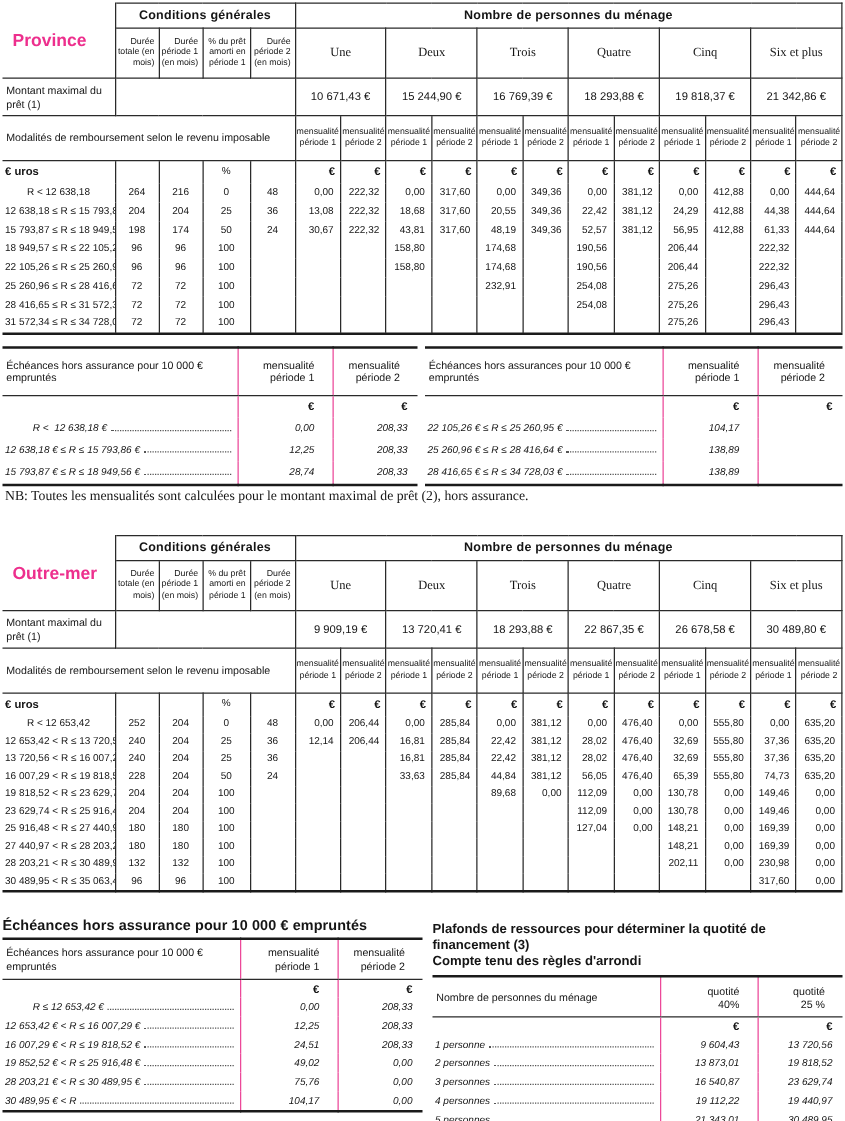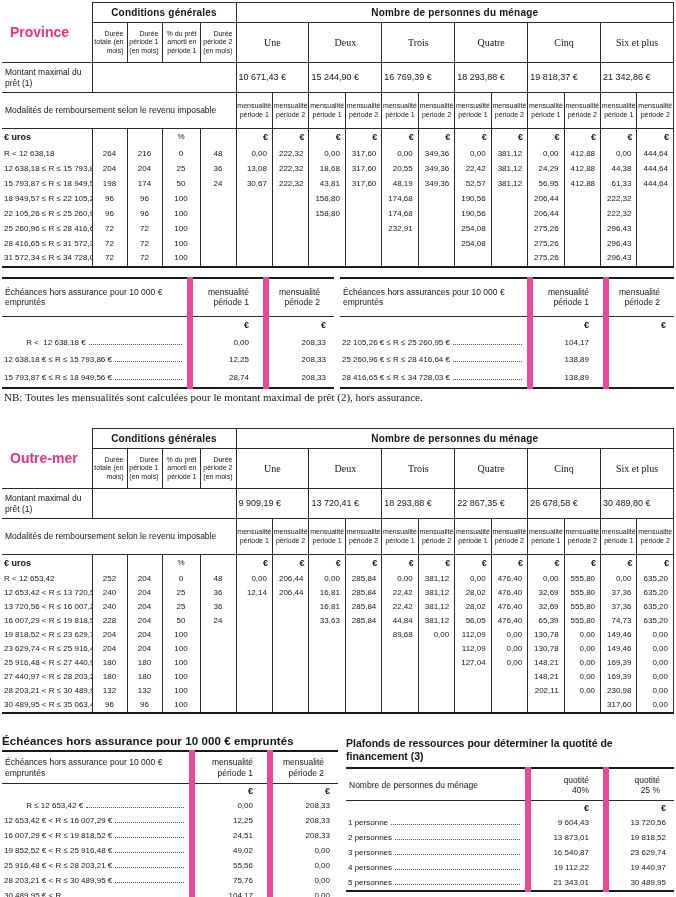--- a/index.html
+++ b/index.html
@@ -15,40 +15,40 @@
   .big tr.unit{height:18px;}
   .big tr.data{height:15px;}
   .big.om tr.data{height:14px;}
   .big td.corner{border-top:none;border-left:none;}
   .big td.noleft{border-left:none;}
   .big .sect-title{font-size:14px;font-weight:bold;padding-left:8px;}
   .big td.grouph{font-weight:bold;font-size:10px;text-align:center;letter-spacing:.2px;}
   .big td.dh{font-size:7px;text-align:right;line-height:1.15;padding:1px 3px 1px 1px;vertical-align:middle;}
   .big td.person{font-size:10px;text-align:center;font-family:Liberation Serif, serif;}
   .big td.montlbl{font-size:8.5px;text-align:left;padding-left:3px;line-height:1.25;}
-  .big td.montval{font-size:9px;}
+  .big td.montval{font-size:9px;text-align:center;}
   .big td.mens{font-size:7px;text-align:center;line-height:1.15;padding:1px 0;}
   .big td.modlbl{font-size:8.5px;text-align:left;padding-left:3px;line-height:1.25;}
   .big td.eurolbl{font-size:9px;font-weight:bold;text-align:left;}
   .big td.pct{font-size:8px;text-align:center;}
   .big td.eu{font-size:9px;font-weight:bold;text-align:right;padding-right:4px;}
   .big tr.unit td{border-bottom:none;}
   .big tr.data td{border-top:none;border-bottom:none;}
-  .big td.lbl{font-size:8px;white-space:nowrap;}
+  .big td.lbl{font-size:8px;text-align:center;white-space:nowrap;}
   .big td.d{font-size:8px;text-align:center;}
   .big td.v{font-size:8px;text-align:right;padding-right:5px;}
   
   table.small{border-collapse:collapse;table-layout:fixed;border-top:2px solid #1a1a1a;border-bottom:2px solid #1a1a1a;}
   .small td{padding:0 2px;vertical-align:middle;overflow:hidden;line-height:1.2;}
-  .small td + td{border-left:6px solid #ec4899;}
+  .small td + td{border-left:1px solid #ec4899;}
   .small tr.h td{border-bottom:1px solid #2a2a2a;height:31px;}
   .small tr.h td.l{font-size:8.5px;text-align:left;padding-left:3px;}
   .small tr.h td.c{font-size:8.5px;text-align:right;padding-right:14px;white-space:pre-line;}
   .small tr.u td{height:14px;font-size:9px;font-weight:bold;}
-  .small tr.r td{height:15px;font-size:8px;}
+  .small tr.r td{height:15px;font-size:8px;font-style:italic;}
   .small td.v1{text-align:right;padding-right:14px;}
   .small td.v2{text-align:right;padding-right:8px;}
   .leader{display:flex;align-items:baseline;}
   .leader .t{white-space:pre;font-size:8px;}
   .leader .dots{flex:1;border-bottom:1px dotted #555;margin:0 3px 2px 3px;height:1px;min-width:4px;}
   
   .province-wrap{position:absolute;top:2px;left:2px;}
   .mid-wrap{position:absolute;top:277px;left:2px;width:672px;display:flex;justify-content:space-between;}
   .mid-wrap table{height:112px;}
   .nb{position:absolute;top:391px;left:4px;font-family:"Liberation Serif",serif;font-size:11px;}
@@ -774,30 +774,20 @@
               <td class="l">
                 <div class="leader">
                   <span class="t">19 852,52 € &lt; R ≤ 25 916,48 €</span>
                   <i class="dots"></i>
                 </div>
               </td>
               <td class="v1">49,02</td>
               <td class="v2">0,00</td>
             </tr>
 
-            <tr class="r">
-              <td class="l">
-                <div class="leader">
-                  <span class="t">25 916,48 € &lt; R ≤ 28 203,21 €</span>
-                  <i class="dots"></i>
-                </div>
-              </td>
-              <td class="v1">55,56</td>
-              <td class="v2">0,00</td>
-            </tr>
 
             <tr class="r">
               <td class="l">
                 <div class="leader">
                   <span class="t">28 203,21 € &lt; R ≤ 30 489,95 €</span>
                   <i class="dots"></i>
                 </div>
               </td>
               <td class="v1">75,76</td>
               <td class="v2">0,00</td>
@@ -813,20 +803,21 @@
               <td class="v1">104,17</td>
               <td class="v2">0,00</td>
             </tr>
           </tbody>
       </table>
     </div>
 
     <div class="bcol-r">
       <div class="bhead2">
         <div>Plafonds de ressources pour déterminer la quotité de financement (3)</div>
+        <div>Compte tenu des règles d'arrondi</div>
       </div>
       <table class="small" style="width:328px">
         <colgroup>
             <col style="width:182px">
             <col style="width:78px">
             <col style="width:68px">
           </colgroup>
         <tbody>
             <tr class="h">
           <td class="l">Nombre de personnes du ménage</td>

